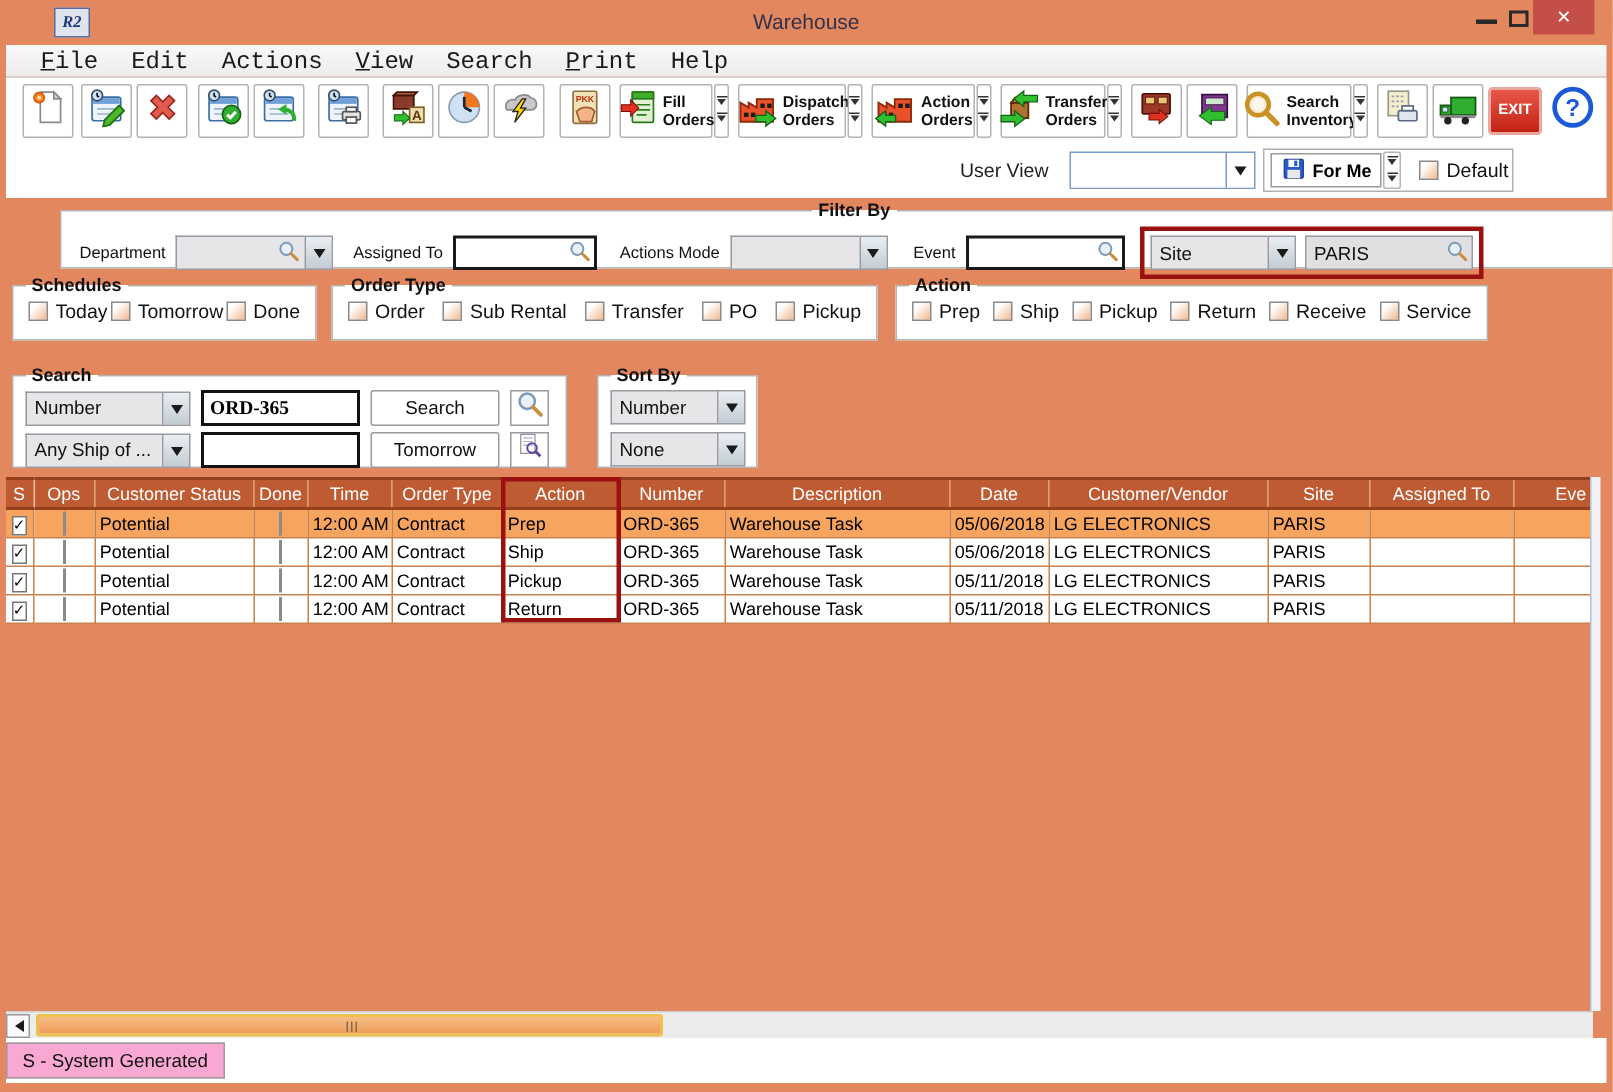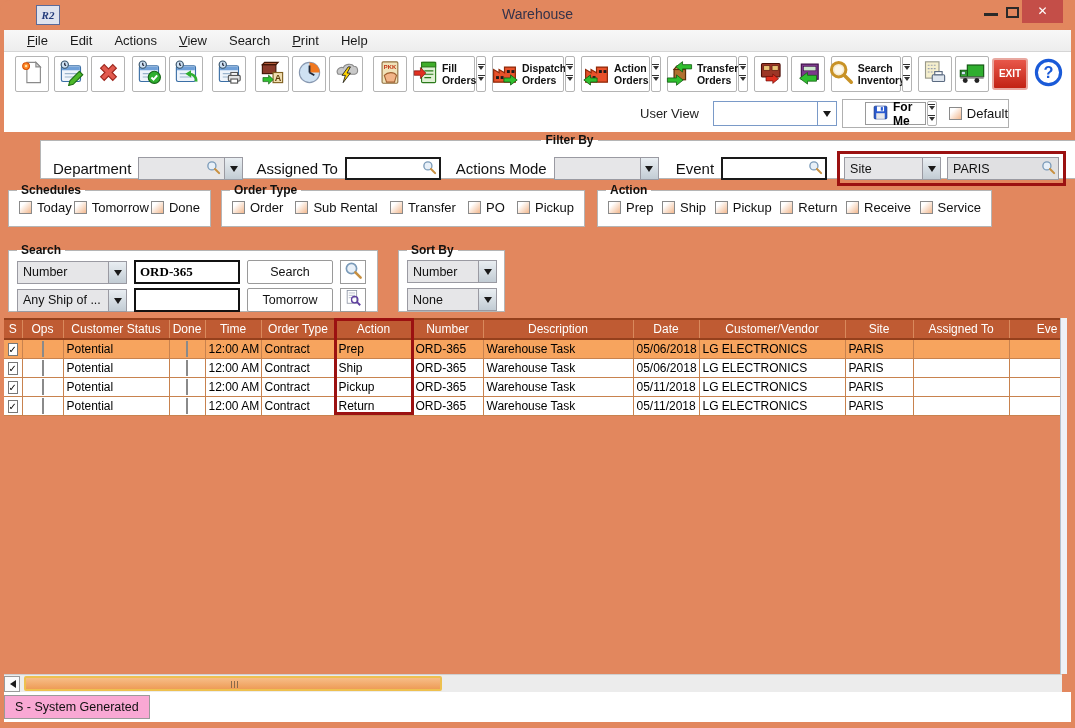--- a/index.html
+++ b/index.html
@@ -6,43 +6,43 @@
   html,body { font-family:"Liberation Sans", sans-serif; }
   .window { position:relative; width:1075px; height:728px; background:#E2875E; overflow:hidden; }
   .titlebar { position:absolute; left:0; top:0; width:1075px; height:30px; background:#E2875E;border-radius:11px; }
   .app-icon { position:absolute; left:36px; top:5px; width:24px; height:20px; background:#dfe3ee; border:1px solid #5a6a9a; color:#223a7a; font:italic bold 11px "Liberation Serif", serif; text-align:center; line-height:18px; }
   .title { position:absolute; left:0; right:0; top:6px; text-align:center; font-size:14px; color:#33324a; }
   .win-btn { position:absolute; cursor:default; }
   .btn-min { left:984px; top:13px; width:14px; height:3px; background:#2a2a2a; }
   .btn-max { left:1006px; top:7px; width:13px; height:11px; border:2px solid #2a2a2a; }
   .btn-close { left:1022px; top:0; width:41px; height:23px; background:#C44E48; color:#fff; text-align:center; font:bold 12px "DejaVu Sans", sans-serif; line-height:23px; }
   .menubar { position:absolute; left:4px; top:30px; width:1067px; height:22px; background:linear-gradient(#f8f8f8,#ededed); border-bottom:1px solid #d5d5d5; display:flex; align-items:center; padding-left:12px; gap:0; }
-  .menu-item { font-size:13px; color:#1a1a1a; padding:2px 11px; }
+  .menu-item { font-size:16px; color:#1a1a1a; padding:2px 11px;font-family:Liberation Mono, monospace; }
   .menu-item u { text-decoration:underline; }
   .toolbar { position:absolute; left:4px; top:52px; width:1067px; height:44px; background:#fff; display:flex; align-items:center; padding:0 8px; }
   .tbtn { height:36px; min-width:34px; background:#fff; border:1px solid #b4b4b4; border-radius:2px; display:flex; align-items:center; justify-content:center; gap:3px; margin-left:3px; padding:0 2px; }
   .tbtn .lbl { font:bold 10.5px "Liberation Sans", sans-serif; line-height:1.15; color:#111; text-align:left; }
   .dd-strip { height:36px; width:12px; border:1px solid #b4b4b4; border-radius:2px; background:#fff; display:flex; flex-direction:column; align-items:center; justify-content:center; gap:2px; margin-left:1px; }
   .mini-arr { width:7px; }
   .mini-arr i { display:block; height:1px; background:#333; margin-bottom:1px; }
   .mini-arr b { display:block; width:0; height:0; border:3.5px solid transparent; border-top:4px solid #333; margin:0 auto; }
   .right-tools { margin-left:auto; display:flex; gap:6px; align-items:center; }
   .exit-btn { width:36px; height:32px; background:linear-gradient(#e8574a,#c22214); border:2px solid #e8a8a0; border-radius:3px; color:#fff; font:bold 10px "Liberation Sans", sans-serif; text-align:center; line-height:28px; }
   .userview-row { position:absolute; left:4px; top:96px; width:1067px; height:36px; background:#fff; }
   .uv-label { position:absolute; left:636px; top:10px; font-size:13px; color:#222; }
   .uv-combo { position:absolute; left:709px; top:5px; width:124px; height:25px; border:1px solid #7a9ac8; display:flex; }
   .uv-combo .field { flex:1; background:#fff; }
-  .uv-group { position:absolute; left:838px; top:3px; width:167px; height:29px; border:1px solid #b0b0b0; display:flex; align-items:center; padding-left:22px; }
+  .uv-group { position:absolute; left:838px; top:3px; width:167px; height:29px; border:1px solid #b0b0b0; display:flex; align-items:center; padding-left:4px; }
   .forme-btn { height:23px; border:1px solid #9a9a9a; background:#fff; display:flex; align-items:center; gap:4px; padding:0 6px; font:bold 12px "Liberation Sans", sans-serif; }
   fieldset { position:absolute; border:1px solid #b5b5b5; background:#fff; }
   legend { font:bold 12px "Liberation Sans", sans-serif; color:#111; padding:0 4px; margin-left:8px; }
   legend.center { margin:0 auto; }
   .fs-filter { left:8px; top:133px; width:1059px; height:46px;margin-left:32px; }
   .filter-row { display:flex; align-items:center; padding:4px 0 0 12px; }
-  .flabel { font-size:15px; color:#111; white-space:nowrap; }
+  .flabel { font-size:11px; color:#111; white-space:nowrap; }
   .combo { display:flex; height:23px; }
   .combo .field { background:#e6e6e8; border:1px solid #9a9aa2; border-right:none; display:flex; align-items:center; padding:0 3px 0 5px; font-size:12.5px; color:#111; }
   .arrow-btn { width:19px; background:linear-gradient(#e9eef2,#c2ccd4); border:1px solid #9a9aa2; display:flex; align-items:center; justify-content:center; }
   .arr { width:0; height:0; border:4px solid transparent; border-top:6px solid #1a1a1a; margin-top:5px; }
   .input-mag { height:23px; background:#fff; border:2px solid #1a1a1a; display:flex; align-items:center; justify-content:space-between; padding:0 2px 0 4px; font-size:12.5px; }
   .red-box { display:flex; align-items:center; gap:6px; border:3px solid #9B1111; padding:3px 4px; margin-left:10px; }
   .gray-field { background:#e0e0e2; border:1px solid #9a9aa2; height:23px; display:flex; align-items:center; justify-content:space-between; padding:0 2px 0 5px; font-size:12.5px; color:#111; }
   .fs-sched { left:8px;  top:183px; width:203px; height:44px; }
   .fs-otype { left:221px; top:183px; width:364px; height:44px; }
   .fs-action{ left:597px; top:183px; width:395px; height:44px; }

